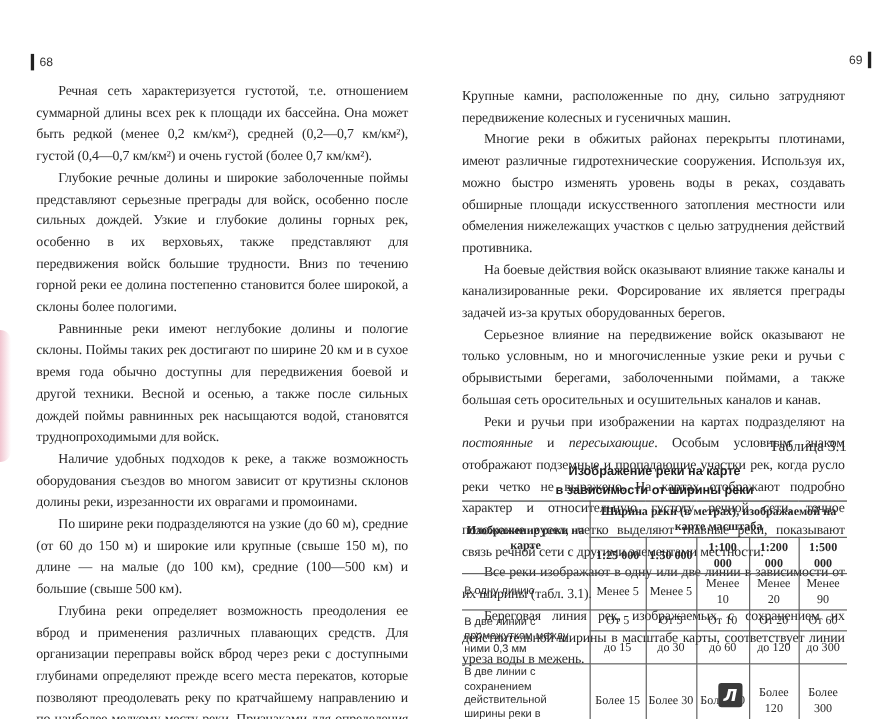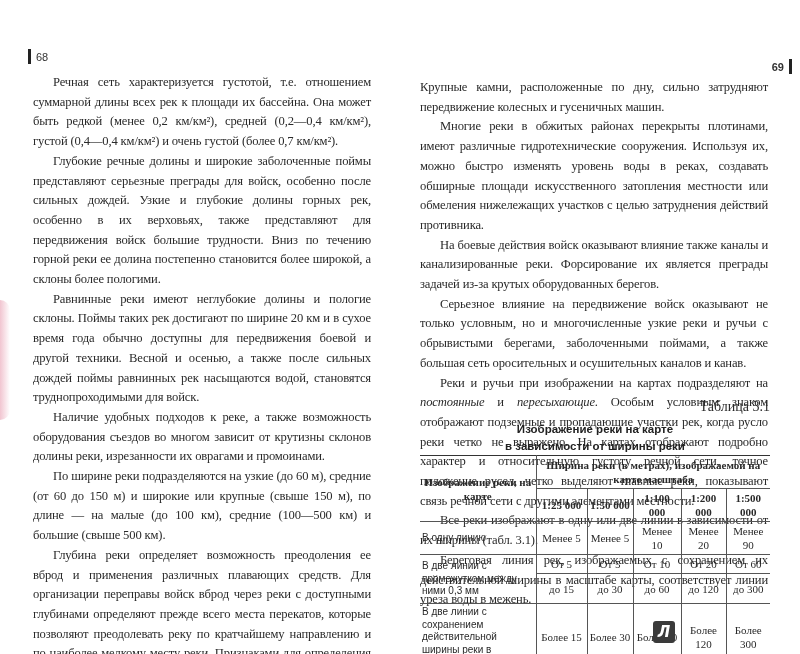--- a/index.html
+++ b/index.html
@@ -14,21 +14,21 @@
     position: absolute; left: 0; top: 300px; width: 10px; height: 120px;
     background: linear-gradient(to right, rgba(230,150,170,0.55), rgba(255,255,255,0));
     border-radius: 0 40px 40px 0;
   }
   .page { position: absolute; top: 0; height: 654px; }
   .page-left { left: 0; width: 400px; }
   .page-right { left: 400px; width: 400px; }
 
   .folio { position: absolute; font-family: "Liberation Sans", sans-serif; font-size: 11px; color: #333; display: flex; align-items: center; gap: 5px; }
   .folio-left { left: 28px; top: 49px; }
-  .folio-right { right: 8px; top: 59px; font-weight: bold; }
+  .folio-right { right: 8px; top: 47px; }
   .folio .bar { display: inline-block; width: 3px; height: 15px; background: #222; }
 
   .text-col {
     position: absolute;
     font-size: 12.6px; line-height: 19.7px;
     text-align: justify;
     letter-spacing: -0.15px;
   }
   .text-left { left: 33px; top: 73px; width: 338px; }
   .text-right { left: 20px; top: 78px; width: 348px; }
@@ -69,21 +69,21 @@
 
 <div class="spread">
   <div class="edge-tint"></div>
 
   <div class="page page-left">
     <div class="folio folio-left">
       <span class="bar"></span>
       <span>68</span>
     </div>
     <div class="text-col text-left">
-      <p class="para">Речная сеть характеризуется густотой, т.е. отношением суммарной длины всех рек к площади их бассейна. Она может быть редкой (менее 0,2 км/км²), средней (0,2—0,4 км/км²), густой (0,4—0,4 км/км²) и очень густой (более 0,7 км/км²).</p>
+      <p class="para">Речная сеть характеризуется густотой, т.е. отношением суммарной длины всех рек к площади их бассейна. Она может быть редкой (менее 0,2 км/км²), средней (0,2—0,7 км/км²), густой (0,4—0,7 км/км²) и очень густой (более 0,7 км/км²).</p>
       <p class="para">Глубокие речные долины и широкие заболоченные поймы представляют серьезные преграды для войск, особенно после сильных дождей. Узкие и глубокие долины горных рек, особенно в их верховьях, также представляют для передвижения войск большие трудности. Вниз по течению горной реки ее долина постепенно становится более широкой, а склоны более пологими.</p>
       <p class="para">Равнинные реки имеют неглубокие долины и пологие склоны. Поймы таких рек достигают по ширине 20 км и в сухое время года обычно доступны для передвижения боевой и другой техники. Весной и осенью, а также после сильных дождей поймы равнинных рек насыщаются водой, становятся труднопроходимыми для войск.</p>
       <p class="para">Наличие удобных подходов к реке, а также возможность оборудования съездов во многом зависит от крутизны склонов долины реки, изрезанности их оврагами и промоинами.</p>
       <p class="para">По ширине реки подразделяются на узкие (до 60 м), средние (от 60 до 150 м) и широкие или крупные (свыше 150 м), по длине — на малые (до 100 км), средние (100—500 км) и большие (свыше 500 км).</p>
       <p class="para">Глубина реки определяет возможность преодоления ее вброд и применения различных плавающих средств. Для организации переправы войск вброд через реки с доступными глубинами определяют прежде всего места перекатов, которые позволяют преодолевать реку по кратчайшему направлению и по наиболее мелкому месту реки. Признаками для определения местонахождения брода могут быть расширение реки на ее прямом участке, дороги и тропы, подходящие к реке, рябь на поверхности воды (на перекатах).</p>
 
     </div>
   </div>
 
   <div class="page page-right">

